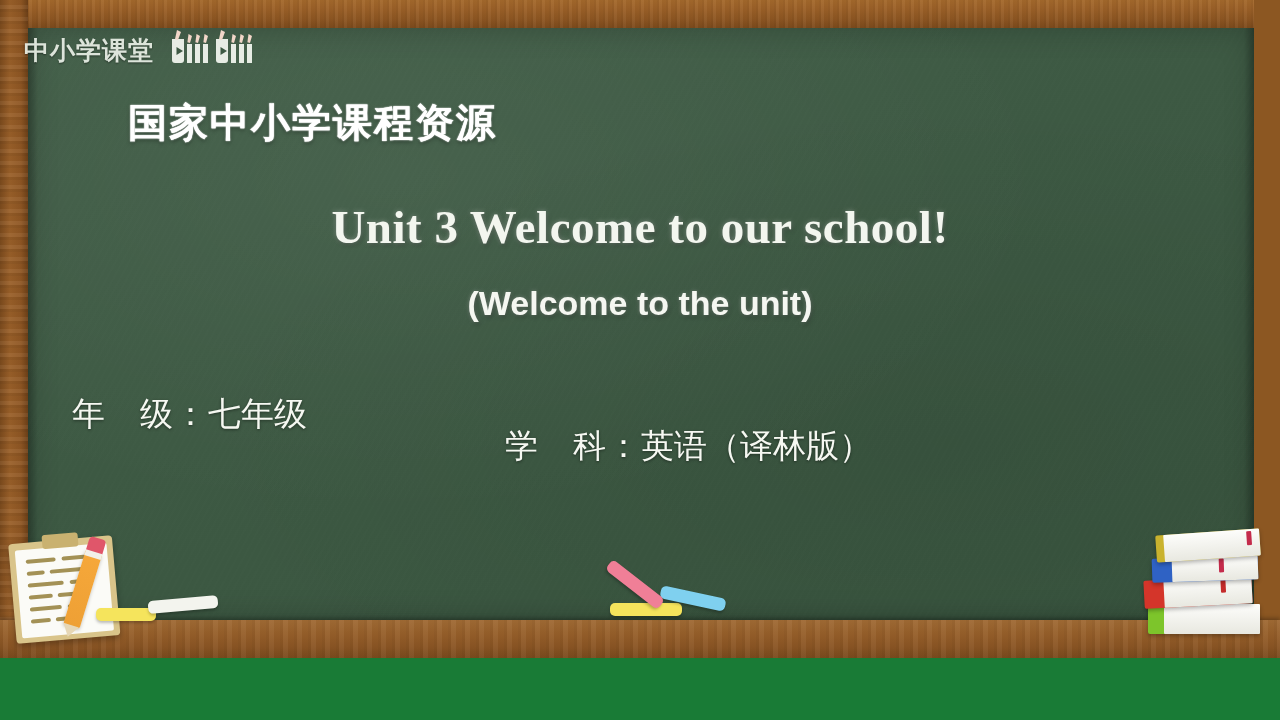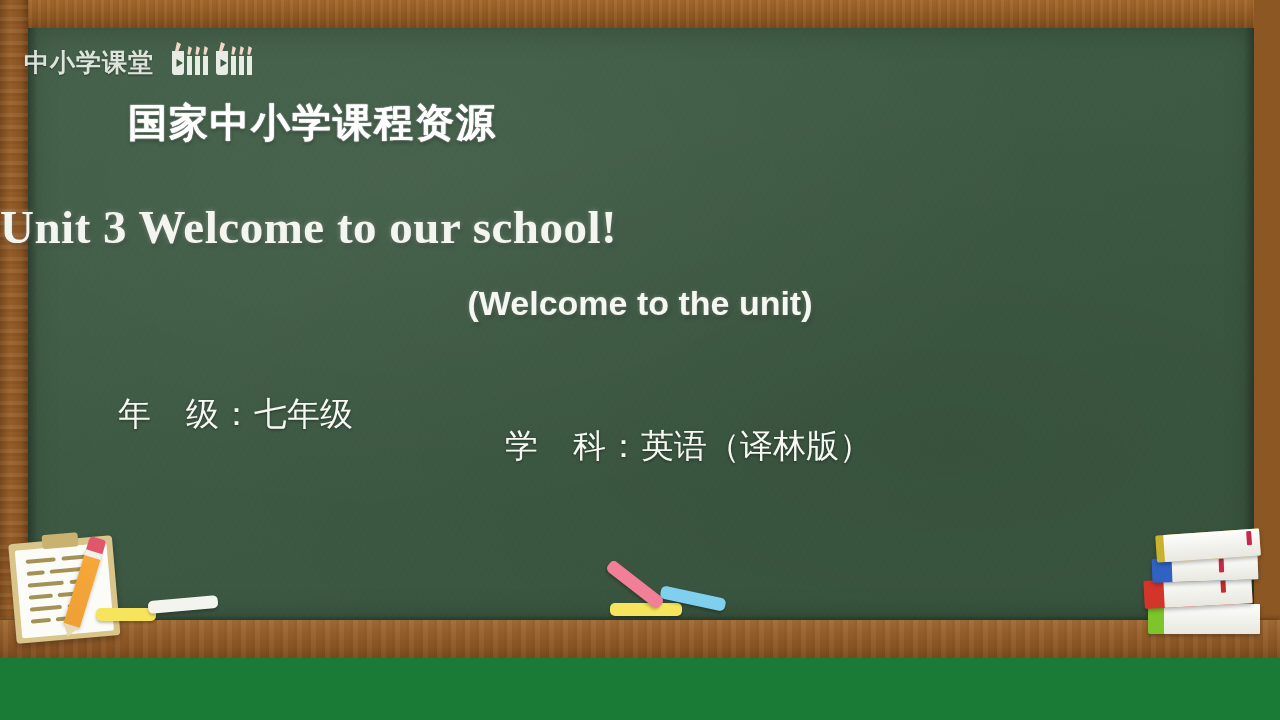--- a/index.html
+++ b/index.html
@@ -50,47 +50,47 @@
     background:
       radial-gradient(ellipse at 30% 25%, rgba(255,255,255,.045) 0%, rgba(255,255,255,0) 55%),
       radial-gradient(ellipse at 75% 70%, rgba(0,0,0,.07) 0%, rgba(0,0,0,0) 60%),
       linear-gradient(160deg,#425e48 0%, #3d5943 45%, #39553f 100%);
     box-shadow:inset 0 0 30px rgba(0,0,0,.22);
   }
   .board::after{content:"";position:absolute;inset:0;pointer-events:none;opacity:.35;
     background:repeating-linear-gradient(118deg, rgba(255,255,255,.018) 0 2px, rgba(0,0,0,0) 2px 6px);}
 
   
-  .watermark{position:absolute;left:24px;top:42px;display:flex;align-items:center;gap:12px;z-index:6;}
+  .watermark{position:absolute;left:24px;top:30px;display:flex;align-items:center;gap:12px;z-index:6;}
   .wm-text{color:#e9efe6;font-size:25px;font-weight:700;letter-spacing:1px;
     text-shadow:0 1px 2px rgba(0,0,0,.45);opacity:.93;}
   .wm-logo{display:block;}
 
   
   .site-title{position:absolute;left:128px;top:96px;z-index:5;
     font-family:Liberation Sans, sans-serif;font-weight:700;font-size:39px;
     color:#ffffff;letter-spacing:2px;
     text-shadow:0 0 1px #fff, 0 0 2px rgba(255,255,255,.6), 0 2px 4px rgba(0,0,0,.35);}
 
-  .unit-title{position:absolute;left:0;top:200px;width:1280px;z-index:5;
+  .unit-title{position:absolute;left:0;top:200px;width:1280px;text-align:center;z-index:5;
     font-family:"Liberation Serif",serif;font-weight:700;font-size:47px;
     color:#f3f6ef;letter-spacing:.5px;
     text-shadow:0 0 5px rgba(255,255,255,.35), 1px 2px 4px rgba(0,0,0,.4);}
 
   .unit-sub{position:absolute;left:0;top:284px;width:1280px;text-align:center;z-index:5;
     font-family:"Liberation Sans",sans-serif;font-weight:700;font-size:34px;
     color:#f5f7f1;
     text-shadow:0 0 4px rgba(255,255,255,.3), 1px 2px 4px rgba(0,0,0,.4);}
 
   
   .meta{position:absolute;left:0;top:388px;width:1280px;z-index:5;
     font-family:"Liberation Serif",serif;color:#f6f8f2;font-size:33px;line-height:52px;
     text-shadow:0 1px 3px rgba(0,0,0,.45);}
   .meta-row{display:flex;}
-  .meta-col-left{width:445px;padding-left:118px;box-sizing:border-box;white-space:nowrap;}
+  .meta-col-left{width:445px;padding-left:72px;box-sizing:border-box;white-space:nowrap;}
   .meta-col-right{flex:1;padding-left:60px;box-sizing:border-box;white-space:nowrap;margin-top:32px;}
   .lbl{letter-spacing:1px;}
 
   
   .clipboard{position:absolute;left:12px;top:533px;width:118px;height:106px;z-index:7;
     transform:rotate(-5deg);}
   .cb-board{position:absolute;left:0;top:6px;width:104px;height:100px;background:#d9c48a;
     border-radius:4px;box-shadow:0 3px 6px rgba(0,0,0,.3);}
   .cb-paper{position:absolute;left:6px;top:13px;width:92px;height:88px;background:#fbfbf7;border-radius:2px;}
   .cb-clip{position:absolute;left:34px;top:0px;width:36px;height:14px;background:#c9b170;border-radius:3px;}

